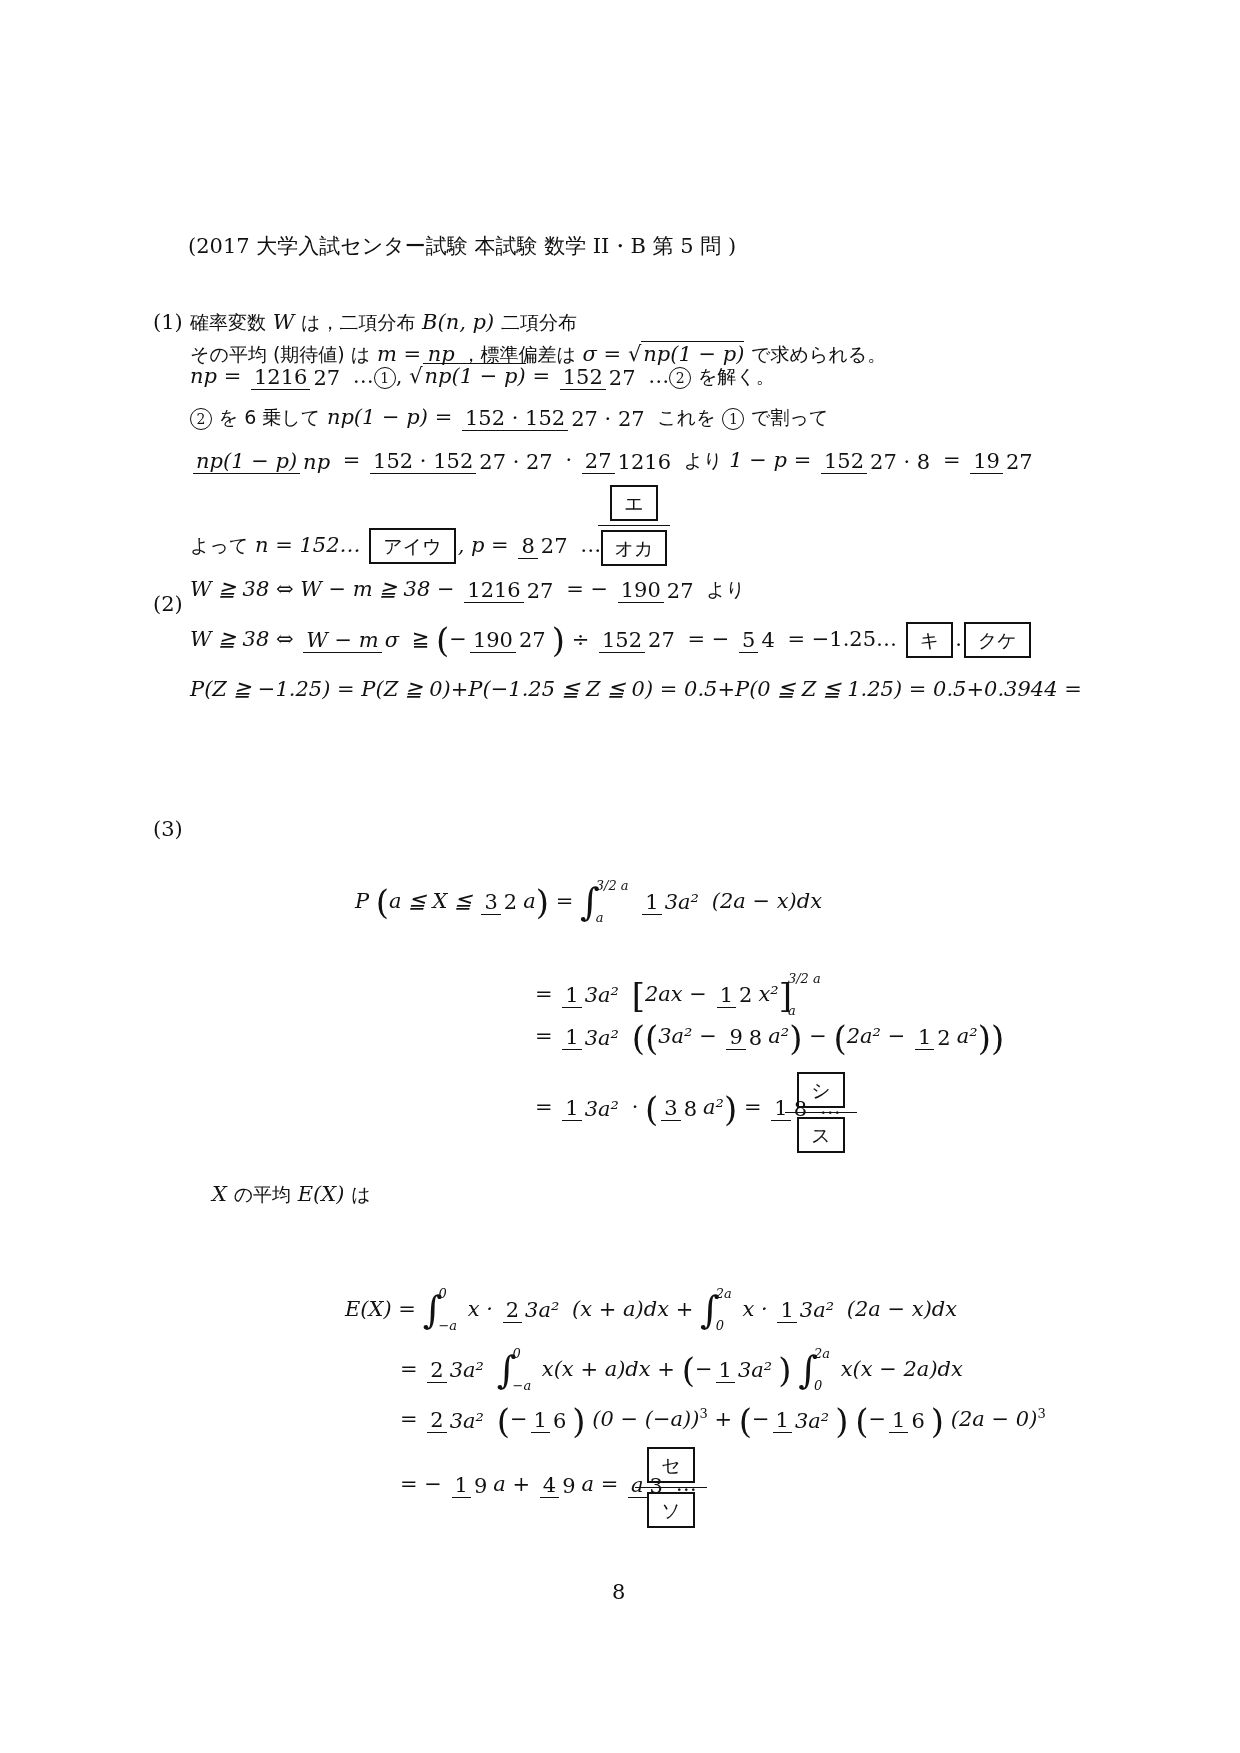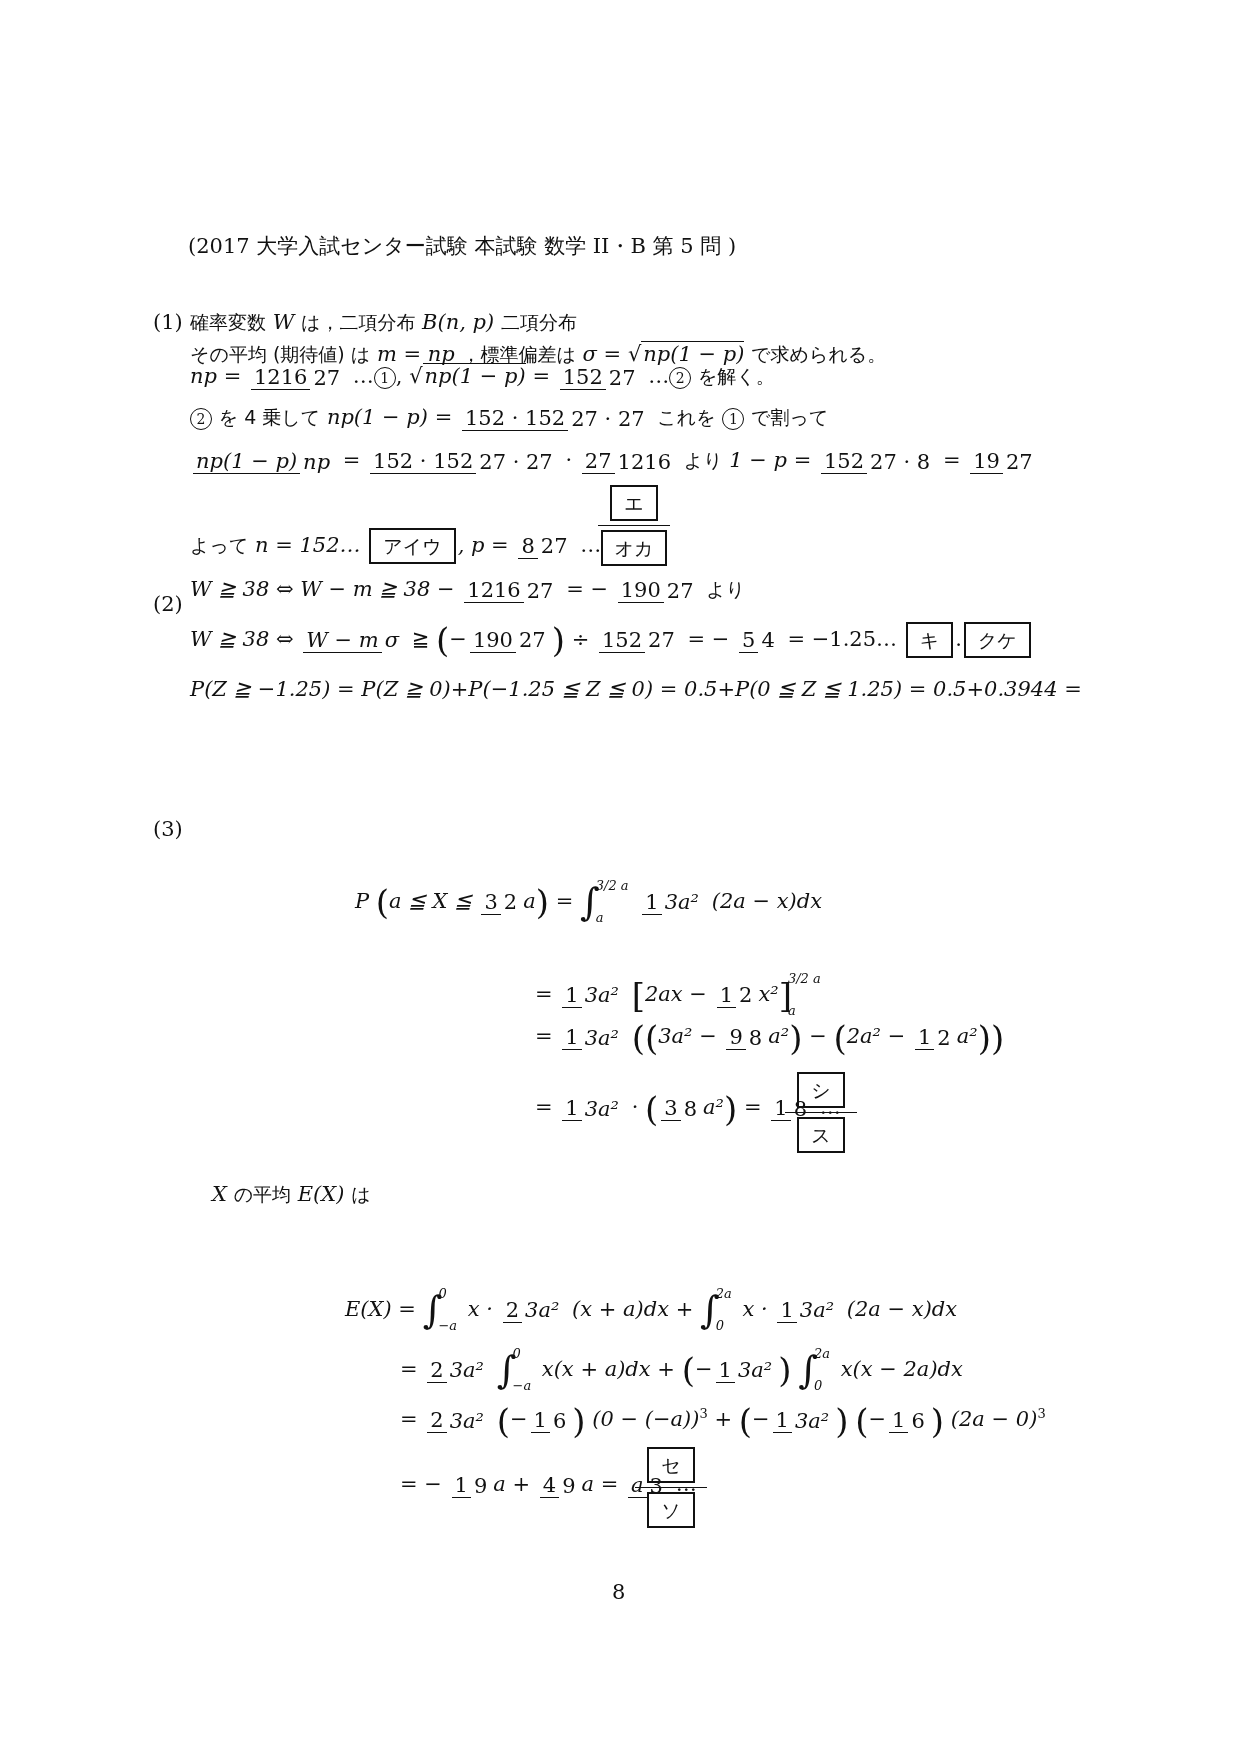--- a/index.html
+++ b/index.html
@@ -60,21 +60,21 @@
     <span class="frac">
         <span class="num">152</span>
         <span class="den">27</span>
       </span>
     <span>…</span><span class="circ">2</span>
     <span class="jp">を解く。</span>
   </div>
 
   <div class="abs txt" style="left:190px; top:403px;">
     <span class="circ">2</span>
-    <span class="jp">を 4 乗して</span>
+    <span class="jp">を 6 乗して</span>
     <span class="mi">np(1 − p) =</span>
     <span class="frac">
         <span class="num">152 · 152</span>
         <span class="den">27 · 27</span>
       </span>
     <span class="jp">これを</span>
     <span class="circ">1</span>
     <span class="jp">で割って</span>
   </div>
 

